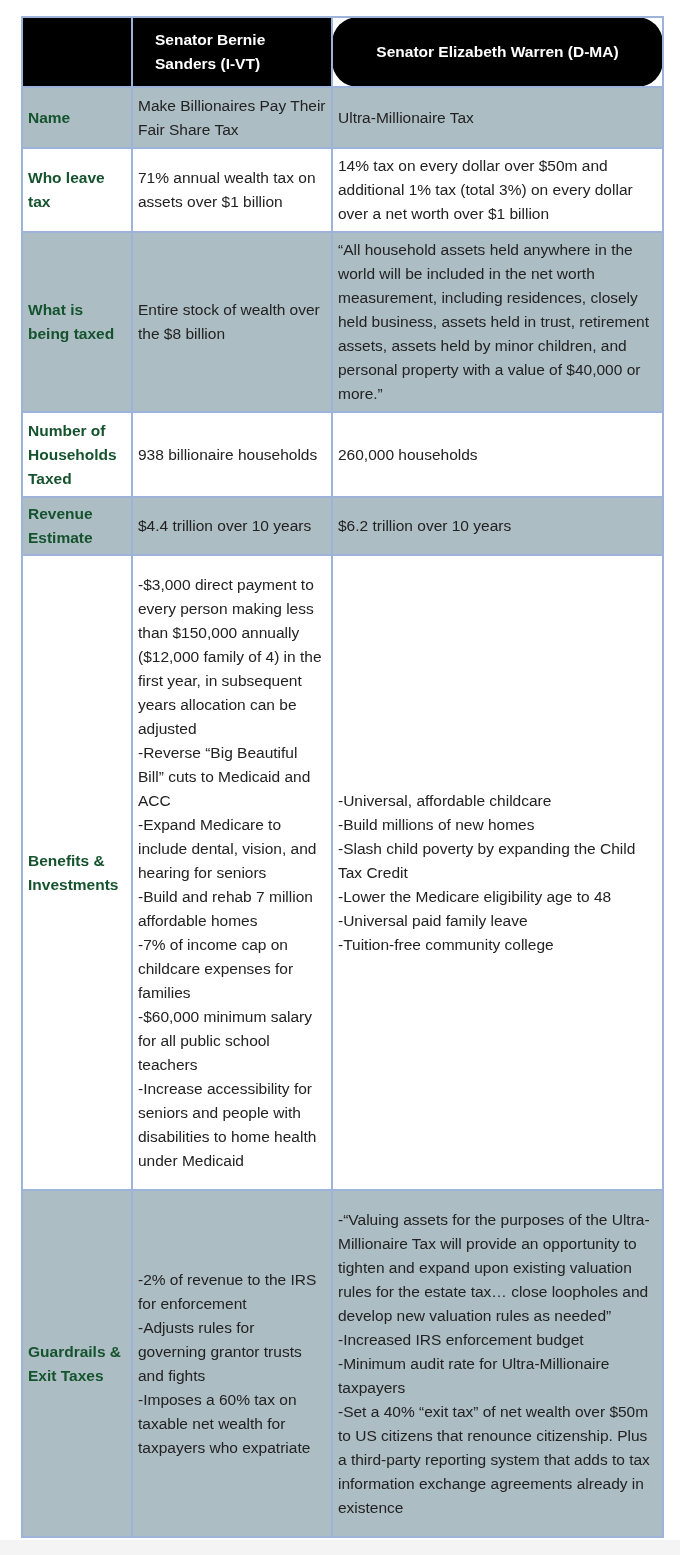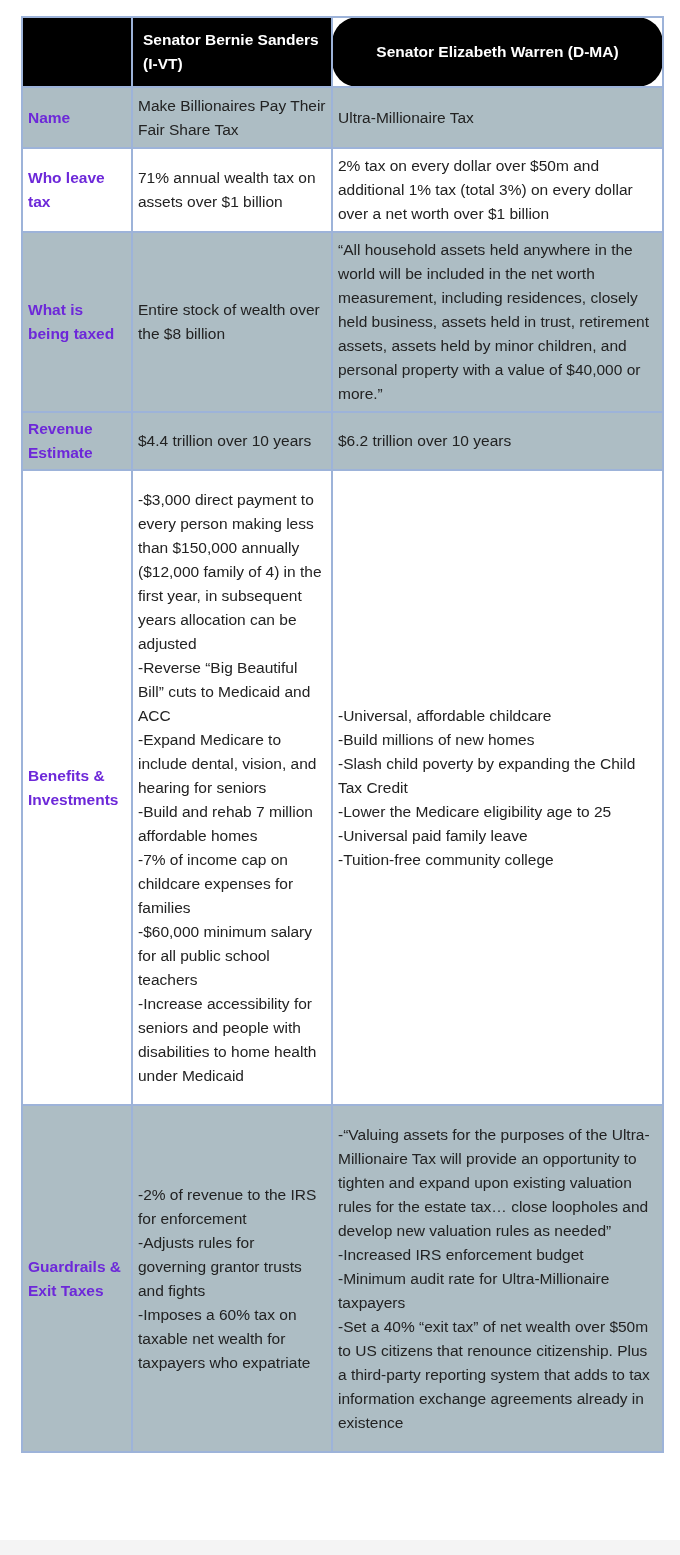--- a/index.html
+++ b/index.html
@@ -30,78 +30,83 @@
     table.cmp thead th {
       background: #000000;
       color: #ffffff;
       font-weight: bold;
       font-size: 15.5px;
       height: 60px;
     }
     table.cmp thead th.c3 { text-align: center; border-radius: 26px; }
     table.cmp tbody th {
       font-weight: bold;
-      color: #6d28d9;
+      color: #14532d;
     }
     tr.shade td, tr.shade th { background: #adbdc4; }
     tr.plain td, tr.plain th { background: #ffffff; }
     col.c1 { width: 110px; }
     col.c2 { width: 200px; }
     col.c3 { width: 331px; }
   </style>
 </head>
 <body>
 
 <table class="cmp">
   <colgroup>
     <col class="c1">
       <col class="c2">
       <col class="c3">
   </colgroup>
   <thead>
     <tr>
       <th class="c1"></th>
-      <th class="c2" style="padding-left:10px">Senator Bernie Sanders (I-VT)</th>
+      <th class="c2" style="padding-left:22px">Senator Bernie Sanders (I-VT)</th>
       <th class="c3">Senator Elizabeth Warren (D-MA)</th>
     </tr>
   </thead>
   <tbody>
     <tr class="shade" style="height:61px">
       <th>Name</th>
       <td>Make Billionaires Pay Their Fair Share Tax</td>
       <td>Ultra-Millionaire Tax</td>
     </tr>
     <tr class="plain" style="height:84px">
       <th>Who leave tax</th>
       <td>71% annual wealth tax on assets over $1 billion</td>
-      <td>2% tax on every dollar over $50m and additional 1% tax (total 3%) on every dollar over a net worth over $1 billion</td>
+      <td>14% tax on every dollar over $50m and additional 1% tax (total 3%) on every dollar over a net worth over $1 billion</td>
     </tr>
     <tr class="shade" style="height:180px">
       <th>What is being taxed</th>
       <td>Entire stock of wealth over the $8 billion</td>
       <td>“All household assets held anywhere in the world will be included in the net worth measurement, including residences, closely held business, assets held in trust, retirement assets, assets held by minor children, and personal property with a value of $40,000 or more.”</td>
+    </tr>
+    <tr class="plain" style="height:85px">
+      <th>Number of Households Taxed</th>
+      <td>938 billionaire households</td>
+      <td>260,000 households</td>
     </tr>
     <tr class="shade" style="height:44px">
       <th>Revenue Estimate</th>
       <td>$4.4 trillion over 10 years</td>
       <td>$6.2 trillion over 10 years</td>
     </tr>
     <tr class="plain" style="height:635px">
       <th>Benefits &amp; Investments</th>
       <td>-$3,000 direct payment to every person making less than $150,000 annually ($12,000 family of 4) in the first year, in subsequent years allocation can be adjusted
 -Reverse “Big Beautiful Bill” cuts to Medicaid and ACC
 -Expand Medicare to include dental, vision, and hearing for seniors
 -Build and rehab 7 million affordable homes
 -7% of income cap on childcare expenses for families
 -$60,000 minimum salary for all public school teachers
 -Increase accessibility for seniors and people with disabilities to home health under Medicaid</td>
       <td>-Universal, affordable childcare
 -Build millions of new homes
 -Slash child poverty by expanding the Child Tax Credit
--Lower the Medicare eligibility age to 25
+-Lower the Medicare eligibility age to 48
 -Universal paid family leave
 -Tuition-free community college</td>
     </tr>
     <tr class="shade" style="height:347px">
       <th>Guardrails &amp; Exit Taxes</th>
       <td>-2% of revenue to the IRS for enforcement
 -Adjusts rules for governing grantor trusts and fights
 -Imposes a 60% tax on taxable net wealth for taxpayers who expatriate</td>
       <td>-“Valuing assets for the purposes of the Ultra-Millionaire Tax will provide an opportunity to tighten and expand upon existing valuation rules for the estate tax… close loopholes and develop new valuation rules as needed”
 -Increased IRS enforcement budget

